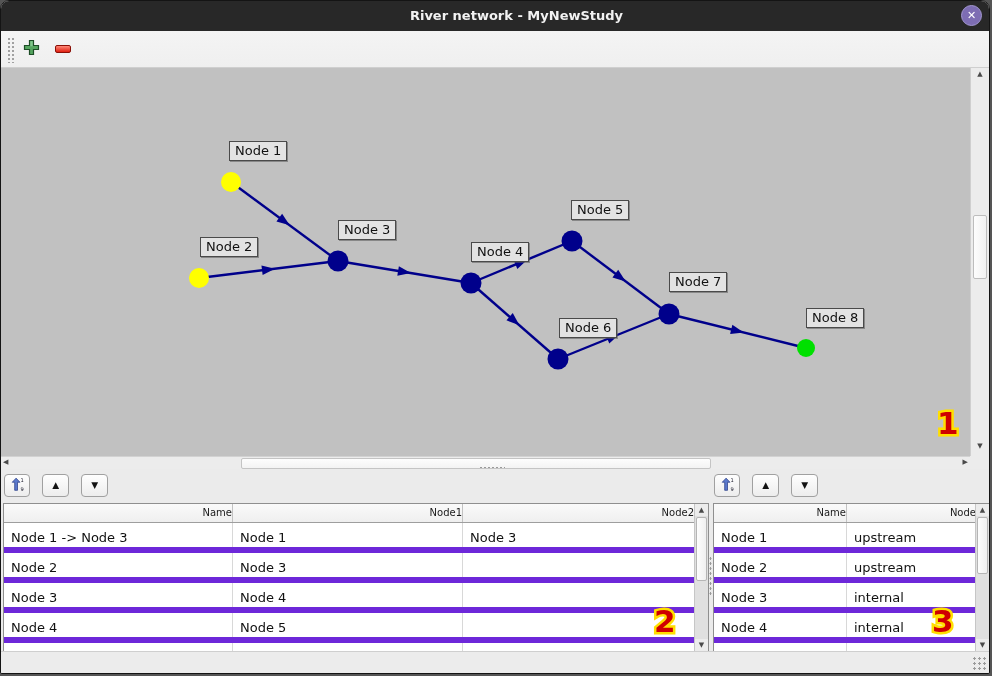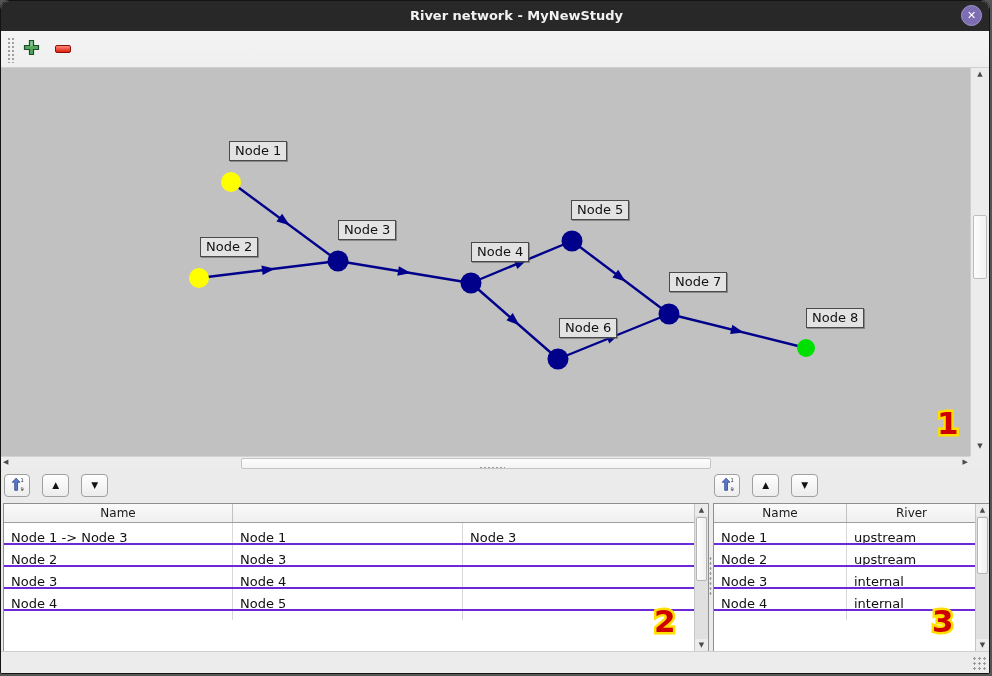--- a/index.html
+++ b/index.html
@@ -44,22 +44,22 @@
   .tpanel{position:absolute;top:0;height:184px;}
   .left-panel{left:2px;width:706px;} .right-panel{left:712px;width:277px;}
   .ttoolbar{position:absolute;top:5px;left:1px;height:25px;}
   .t-btn{display:inline-block;vertical-align:top;width:27px;height:23px;margin-right:7px;border:1px solid #a0a0a0;
            border-radius:4px;background:linear-gradient(#fefefe,#ededed);text-align:center;padding:0;cursor:pointer;}
   .t-btn .tri{font-size:9px;line-height:21px;color:#111;}
   .t-btn.sort{width:26px;}
   
   .table{position:absolute;top:34px;left:0;right:0;bottom:1px;background:#fff;border:1px solid #8f8f8f;}
   .thead{display:grid;background:linear-gradient(#fafafa,#efefef);border-bottom:1px solid #9e9e9e;height:19px;}
-  .thead .hcell{font-size:12px;color:#1a1a1a;text-align:center;line-height:18px;border-right:1px solid #c2c2c2;cursor:pointer;}
-  .trow{display:grid;height:22px;border-bottom:2px solid #6d28d9;}
+  .thead .hcell{font-size:10px;color:#1a1a1a;text-align:right;line-height:18px;border-right:1px solid #c2c2c2;cursor:pointer;}
+  .trow{display:grid;height:30px;border-bottom:6px solid #6d28d9;}
   .trow .cell{font-size:13px;color:#111;line-height:29px;padding-left:7px;border-right:1px solid #d8d8d8;
            white-space:nowrap;overflow:hidden;}
   .trow.partial{height:9px;border-bottom:none;}
   .links-cols{grid-template-columns:229px 230px 232px;}
   .nodes-cols{grid-template-columns:133px 130px;}
   .tscroll{position:absolute;top:0;right:0;width:14px;bottom:0;background:#e0e0e0;border-left:1px solid #c6c6c6;}
   .tscroll .thumb{position:absolute;left:1px;right:1px;background:linear-gradient(90deg,#fdfdfd,#f0f0f0);
            border:1px solid #b5b5b5;border-radius:2px;}
   .tscroll .sarrow{left:0;right:0;height:12px;line-height:12px;background:#ececec;}
   
@@ -152,20 +152,22 @@
               <text x="11.2" y="14.6" font-size="5.5" fill="#223">9</text>
             </svg>
           </span>
         </button>
         <button class="t-btn"><span class="tri">▲</span></button>
         <button class="t-btn"><span class="tri">▼</span></button>
       </div>
       <div class="table" id="links-table">
         <div class="thead links-cols">
             <div class="hcell">Name</div>
+            <div class="hcell">Node1</div>
+            <div class="hcell">Node2</div>
           </div>
         <div class="tbody">
             <div class="trow links-cols">
               <div class="cell">Node 1 -&gt; Node 3</div>
               <div class="cell">Node 1</div>
               <div class="cell">Node 3</div>
             </div>
             <div class="trow links-cols">
               <div class="cell">Node 2</div>
               <div class="cell">Node 3</div>
@@ -206,21 +208,21 @@
               <text x="11.2" y="14.6" font-size="5.5" fill="#223">9</text>
             </svg>
           </span>
         </button>
         <button class="t-btn"><span class="tri">▲</span></button>
         <button class="t-btn"><span class="tri">▼</span></button>
       </div>
       <div class="table" id="nodes-table">
         <div class="thead nodes-cols">
             <div class="hcell">Name</div>
-            <div class="hcell">River</div>
+            <div class="hcell">Node</div>
           </div>
         <div class="tbody">
             <div class="trow nodes-cols">
               <div class="cell">Node 1</div>
               <div class="cell">upstream</div>
             </div>
             <div class="trow nodes-cols">
               <div class="cell">Node 2</div>
               <div class="cell">upstream</div>
             </div>

